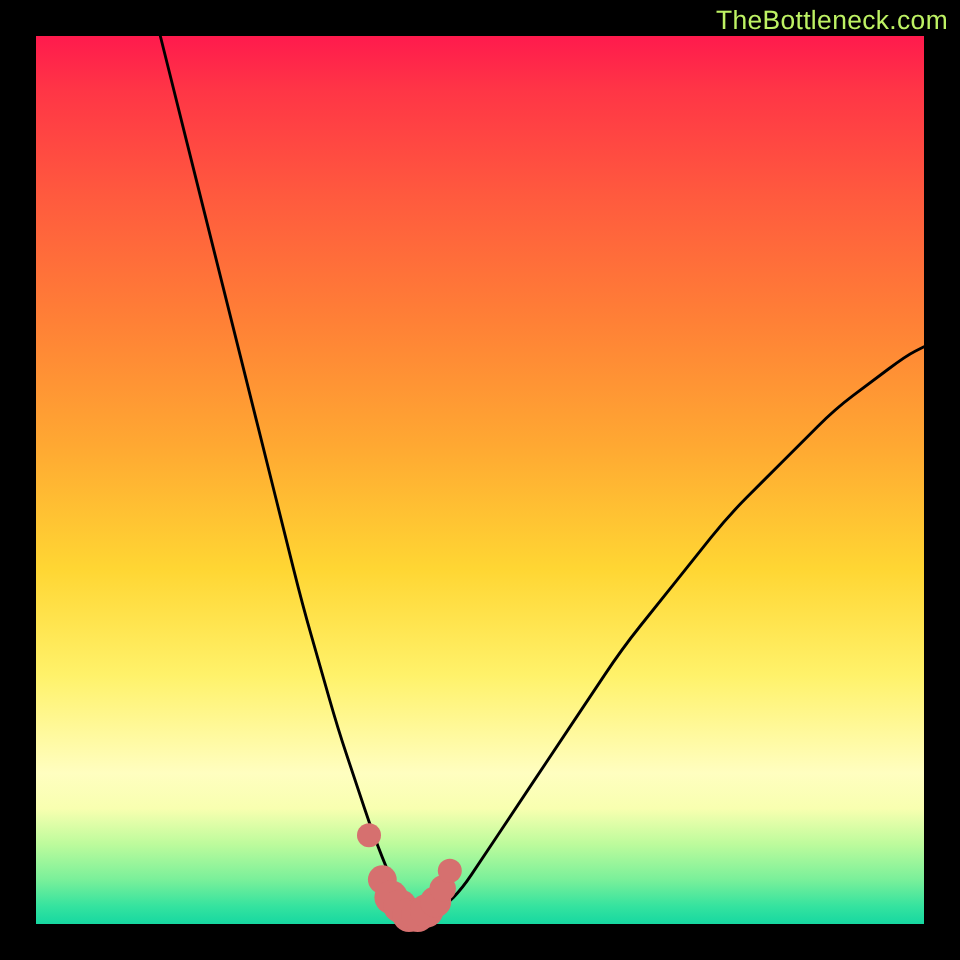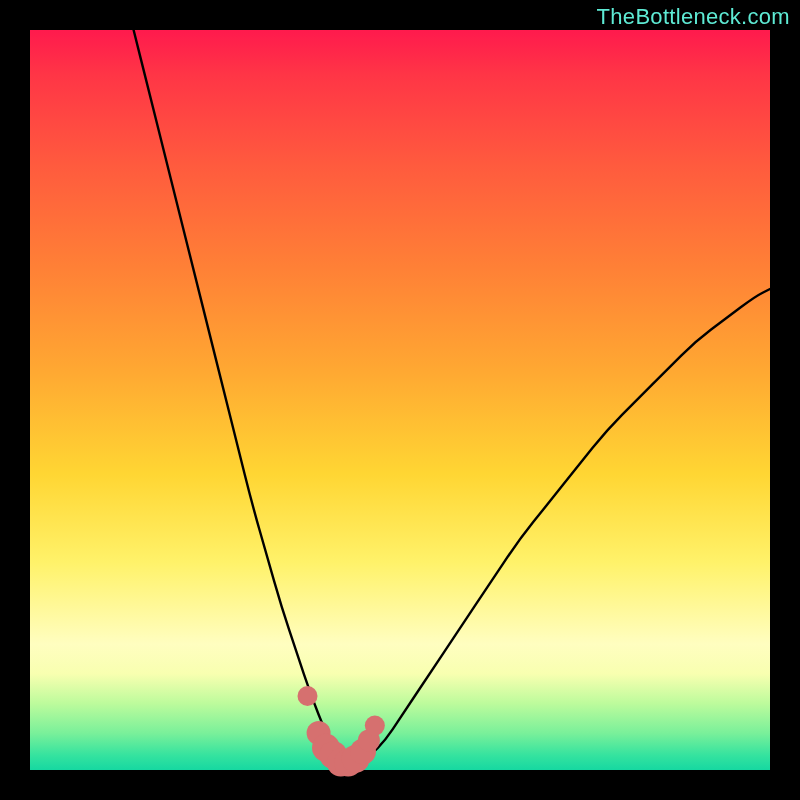--- a/index.html
+++ b/index.html
@@ -39,21 +39,21 @@
       #bdfb9c 91%,
       #7af09a 95%,
       #35e39f 98%,
       #16d8a1 100%
     );
   }
   .watermark {
     position: absolute;
     top: 4px;
     right: 10px;
-    color: #5eead4;
+    color: #bef264;
     font-size: 22px;
     font-weight: 500;
     letter-spacing: 0.3px;
     user-select: none;
   }
   svg.curve {
     position: absolute;
     top: 0; left: 0;
     width: 740px;
     height: 740px;

